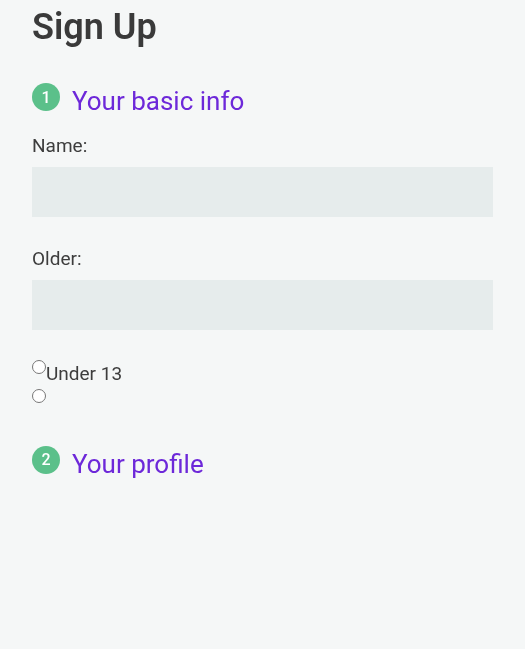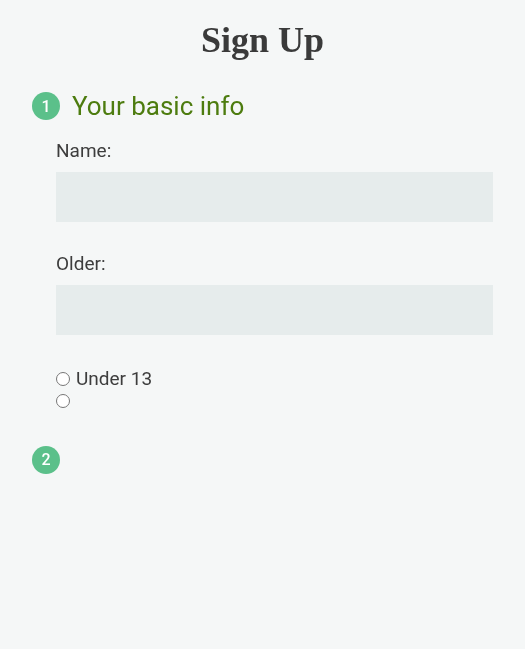--- a/index.html
+++ b/index.html
@@ -8,27 +8,26 @@
     font-family: -apple-system, BlinkMacSystemFont, "Segoe UI", Roboto, sans-serif;
     width: 525px;
     height: 649px;
     overflow: hidden;
     color: #3d3d3d;
   }
   .container {
     padding: 0 32px;
   }
   h1.title {
-    text-align: center;
+    text-align: left;
     font-size: 36px;
     font-weight: 600;
     color: #3a3a3a;
-    padding-top: 19px;
+    padding-top: 6px;
     padding-bottom: 30px;
-    font-family: Liberation Serif, serif;
   }
   .section-header {
     display: flex;
     align-items: center;
     gap: 12px;
     margin-bottom: 18px;
   }
   .badge {
     width: 28px;
     height: 28px;
@@ -38,25 +37,25 @@
     display: flex;
     align-items: center;
     justify-content: center;
     font-size: 16px;
     font-weight: 500;
     flex-shrink: 0;
   }
   .section-title {
     font-size: 26px;
     font-weight: 400;
-    color: #4d7c0f;
+    color: #6d28d9;
+    margin-top: 8px;
   }
   .field {
     margin-bottom: 30px;
-    margin-left: 24px;
   }
   .field-label {
     display: block;
     font-size: 19px;
     color: #3d3d3d;
     margin-bottom: 10px;
   }
   .text-input {
     width: 100%;
     height: 50px;
@@ -64,22 +63,20 @@
     border: none;
     font-size: 16px;
     padding: 0 10px;
     color: #333;
   }
   .radio-group {
     margin-top: 4px;
   }
   .radio-row {
     display: flex;
-    align-items: center;
-    gap: 6px;
     font-size: 19px;
     color: #3d3d3d;
     line-height: 1.5;
   }
   .radio-row input[type="radio"] {
     width: 14px;
     height: 14px;
     margin: 0;
   }
   .section2 {
@@ -115,14 +112,15 @@
         <span>Under 13</span>
       </label>
       <label class="radio-row">
         <input type="radio" name="age" style="">
       </label>
     </div>
   </div>
 
   <div class="section-header section2">
     <div class="badge">2</div>
+    <div class="section-title">Your profile</div>
   </div>
 </div>
 
 </body></html>

